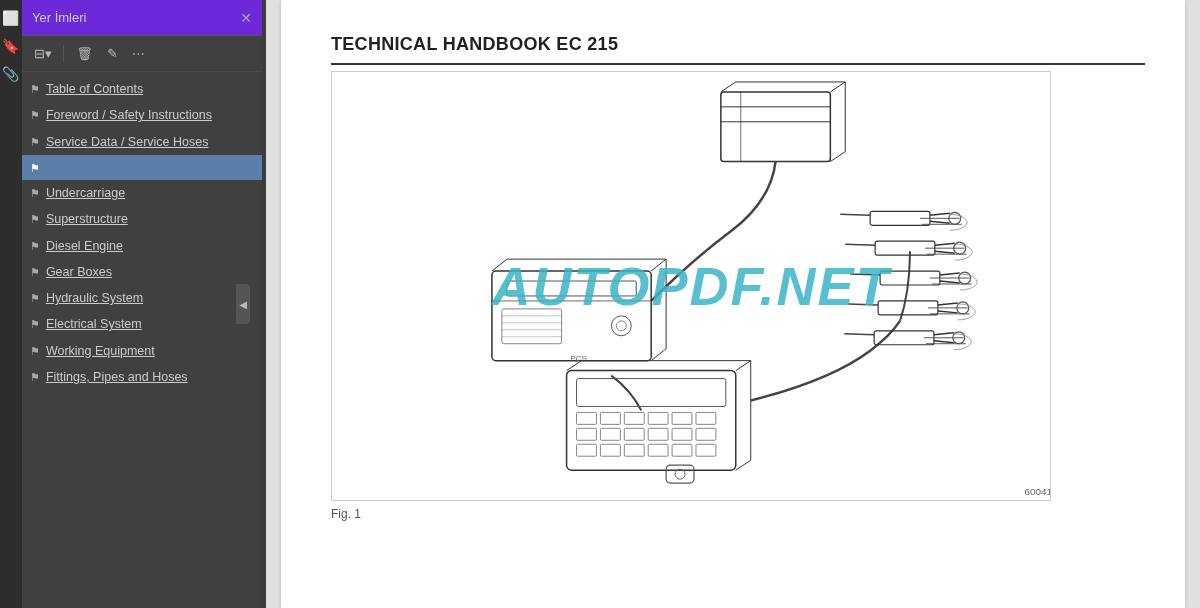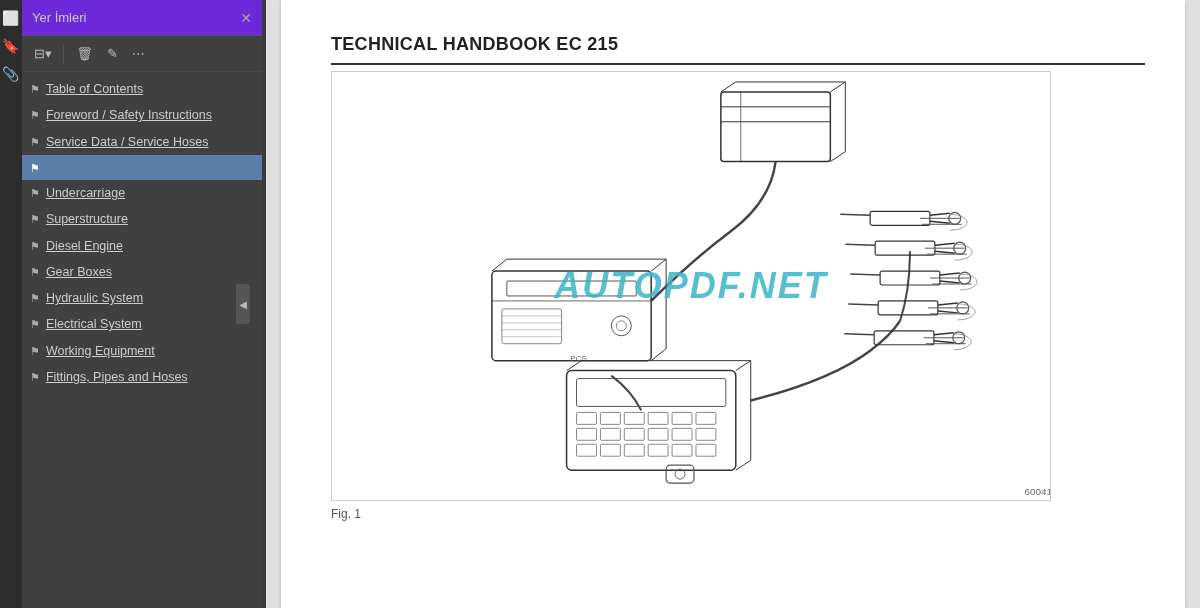--- a/index.html
+++ b/index.html
@@ -205,21 +205,21 @@
       align-items: center;
       justify-content: center;
       overflow: hidden;
     }
 
     .watermark {
       position: absolute;
       top: 50%;
       left: 50%;
       transform: translate(-50%, -50%);
-      font-size: 36px;
+      font-size: 54px;
       font-weight: 900;
       color: #3ab5c6;
       opacity: 0.85;
       letter-spacing: 2px;
       white-space: nowrap;
       z-index: 5;
       font-style: italic;
     }
 
     .figure-number {

